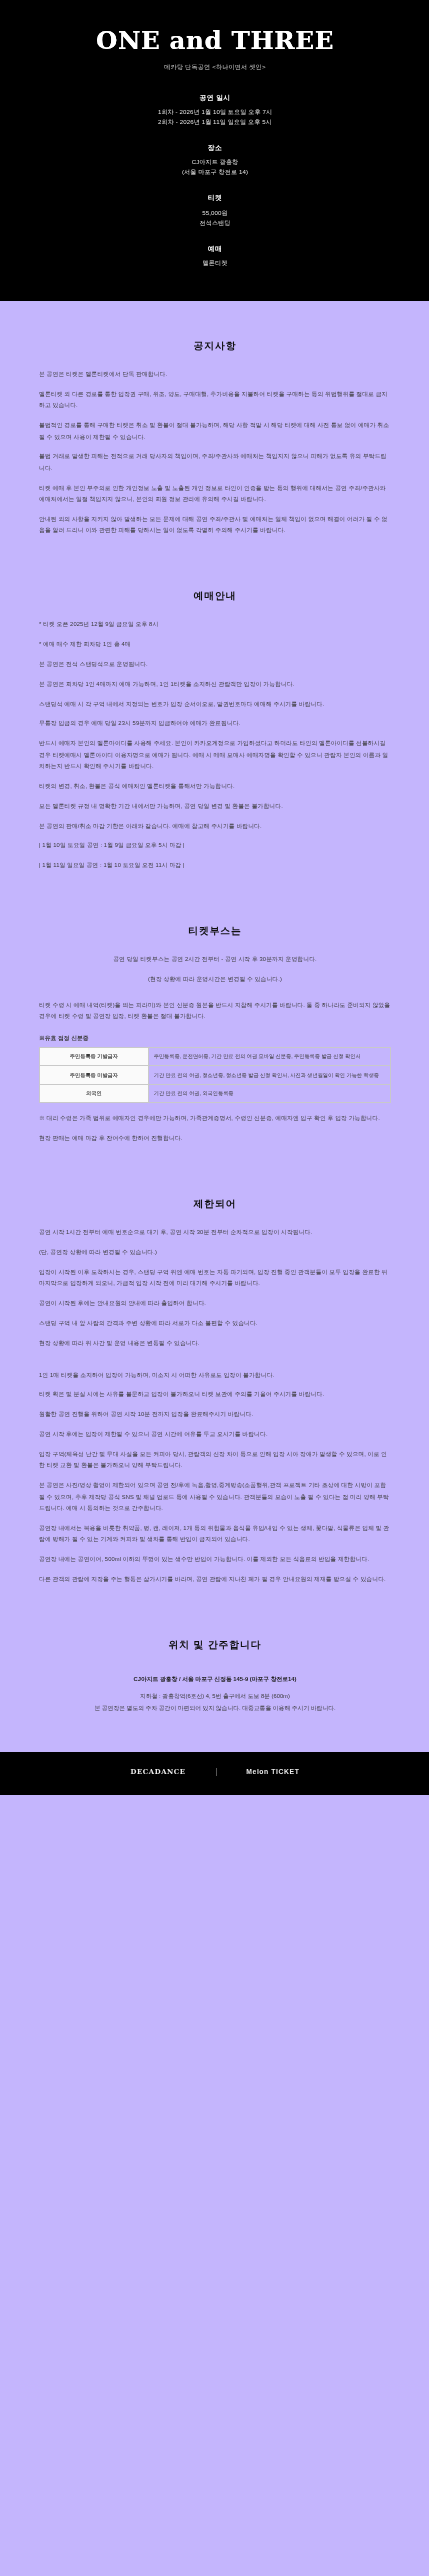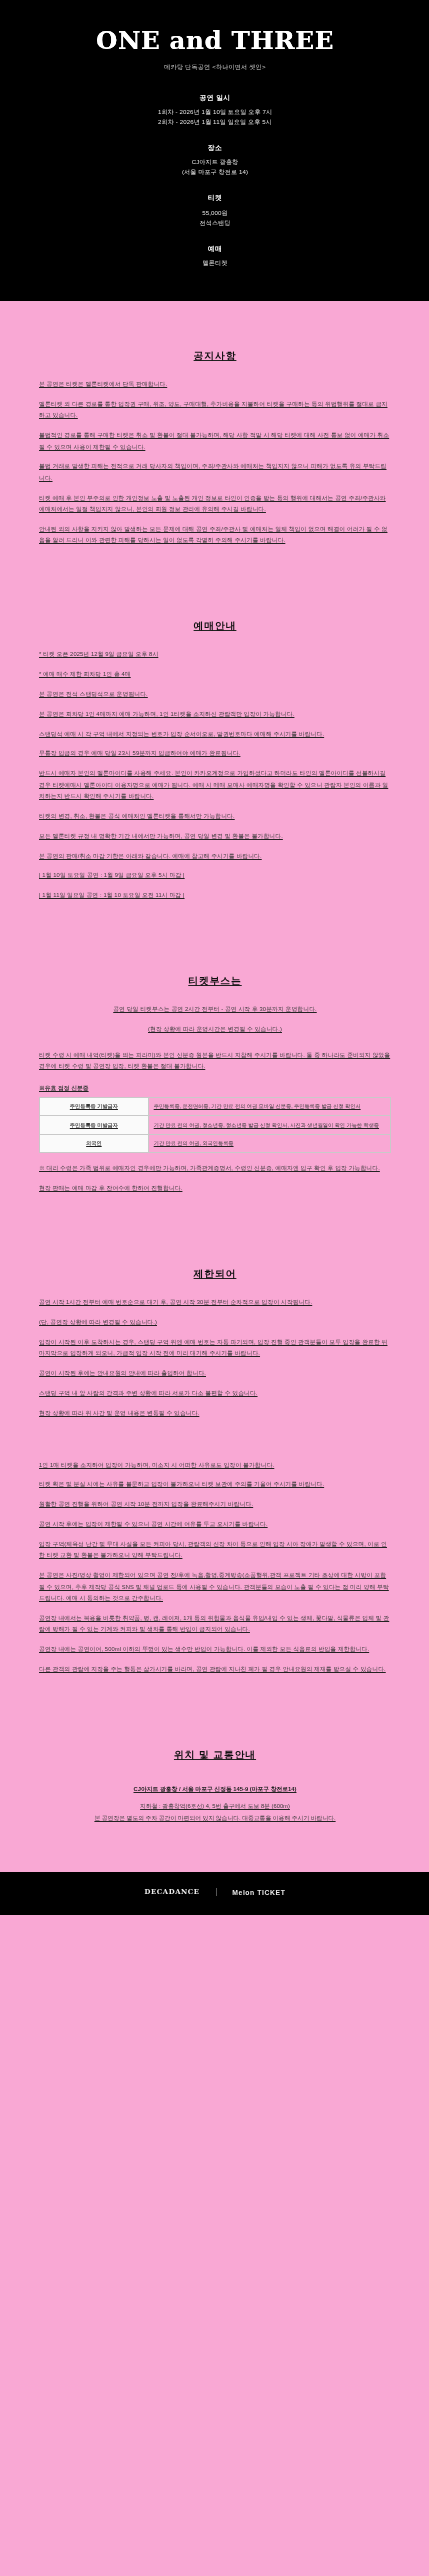--- a/index.html
+++ b/index.html
@@ -11,21 +11,21 @@
   }
   body {
     width: 430px;
     font-family: "Liberation Sans", sans-serif;
     color: #222222;
     -webkit-font-smoothing: antialiased;
   }
   .page {
     width: 430px;
     min-height: 2576px;
-    background: #f9a8d4;
+    background: #c4b5fd;
     position: relative;
     overflow: hidden;
   }
 
   
   .hero {
     width: 430px;
     background: #000000;
     color: #ffffff;
     padding: 27px 0 33px 0;
@@ -57,22 +57,21 @@
   }
   .hero-line {
     font-size: 6.1px;
     color: #e2e2e2;
     line-height: 1.65;
     letter-spacing: 0.1px;
   }
 
   
   .section {
-    padding: 16px 39px;
-    text-decoration: underline;
+    padding: 6px 39px;
   }
   .sec-title {
     text-align: center;
     font-size: 9.8px;
     font-weight: 700;
     color: #111111;
     letter-spacing: 0.9px;
     margin: 0;
     padding: 33px 0 16px 0;
   }
@@ -131,22 +130,21 @@
   .footer {
     margin-top: 32px;
     width: 430px;
     background: #000000;
     padding: 16px 0 18.4px 0;
     text-align: center;
   }
   .logos {
     display: flex;
     justify-content: center;
-    align-items: center;
-    gap: 16px;
+    gap: 30px;
   }
   .logo-txt {
     color: #ffffff;
     font-size: 6.8px;
     font-weight: 700;
     letter-spacing: 0.6px;
     opacity: 0.92;
   }
   .logo-txt.serif { font-family: "DejaVu Serif", serif; }
   .logo-sep {
@@ -261,21 +259,21 @@
     <p class="body">원활한 공연 진행을 위하여 공연 시작 10분 전까지 입장을 완료해주시기 바랍니다.</p>
     <p class="body">공연 시작 후에는 입장이 제한될 수 있으니 공연 시간에 여유를 두고 오시기를 바랍니다.</p>
     <p class="body">입장 구역(체육성 난간 및 무대 사실을 모든 커피아 당시, 관람객의 신장 차이 등으로 인해 입장 시아 장애가 발생할 수 있으며, 이로 인한 티켓 교환 및 환불은 불가하오니 양해 부탁드립니다.</p>
     <p class="body">본 공연은 사진/영상 촬영이 제한되어 있으며 공연 전/후에 녹음,촬영,중계방송(소품행위,관객 프로젝트 기타 초상에 대한 시방이 포함될 수 있으며, 추후 제작당 공식 SNS 및 채널 업로드 등에 사용될 수 있습니다. 관객분들의 모습이 노출 될 수 있다는 점 미리 양해 부탁드립니다. 예매 시 동의하는 것으로 간주합니다.</p>
     <p class="body">공연장 내에서는 복용을 비롯한 취약품, 병, 캔, 레이져, 1개 등의 위험물과 음식물 유입/내입 수 있는 생체, 꽃다발, 식물류은 입체 및 관람에 방해가 될 수 있는 기계와 커피와 및 생차를 통해 반입이 금지되어 있습니다.</p>
     <p class="body">공연장 내에는 공연이여, 500ml 이하의 뚜껑이 있는 생수만 반입이 가능합니다. 이를 제외한 모든 식음료의 반입을 제한합니다.</p>
     <p class="body">다른 관객의 관람에 지장을 주는 행동은 삼가시기를 바라며, 공연 관람에 지나친 폐가 될 경우 안내요원의 제재를 받으실 수 있습니다.</p>
   </div>
 
   <div class="section">
-    <h2 class="sec-title">위치 및 교통안내</h2>
+    <h2 class="sec-title">위치 및 간주합니다</h2>
     <div class="loc-wrap">
       <div class="loc-line strong">CJ아지트 광흥창 / 서울 마포구 신정동 145-9 (마포구 창전로14)</div>
       <div style="height:6.1px"></div>
       <div class="loc-line">지하철 : 광흥창역(6호선) 4, 5번 출구에서 도보 8분 (600m)</div>
       <div class="loc-line">본 공연장은 별도의 주차 공간이 마련되어 있지 않습니다. 대중교통을 이용해 주시기 바랍니다.</div>
     </div>
   </div>
 
   <div class="footer">
     <div class="logos">

